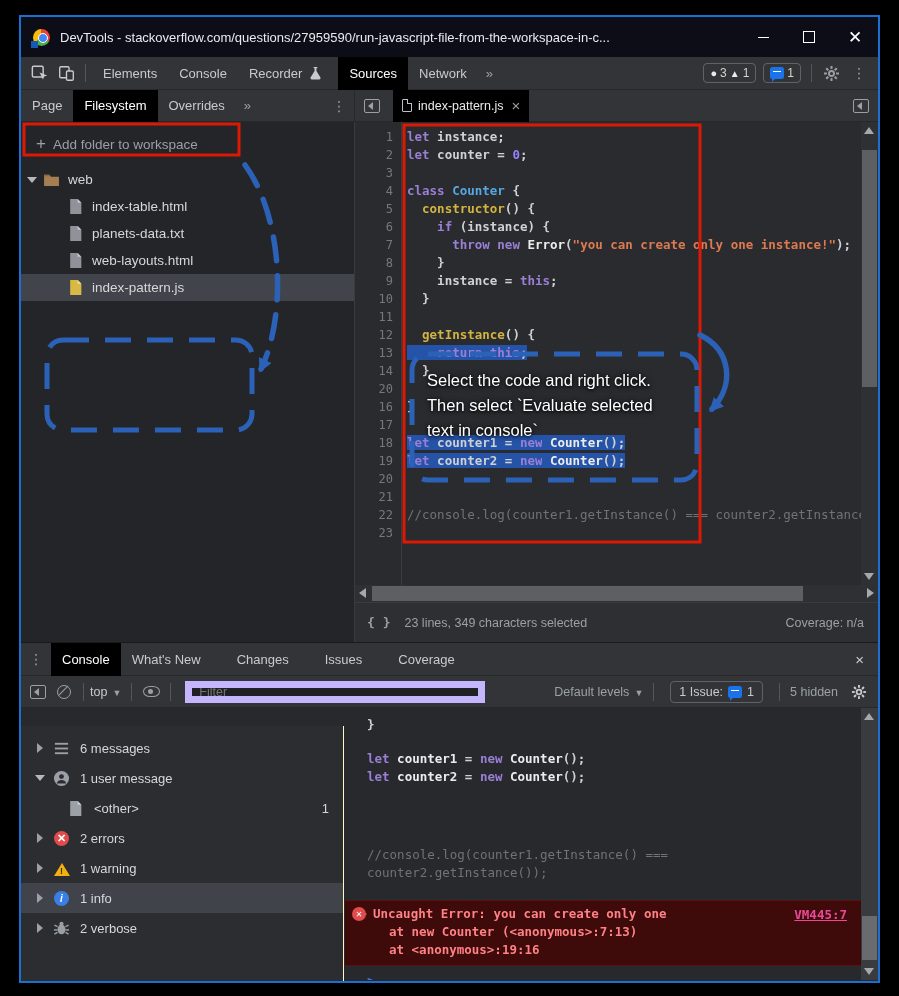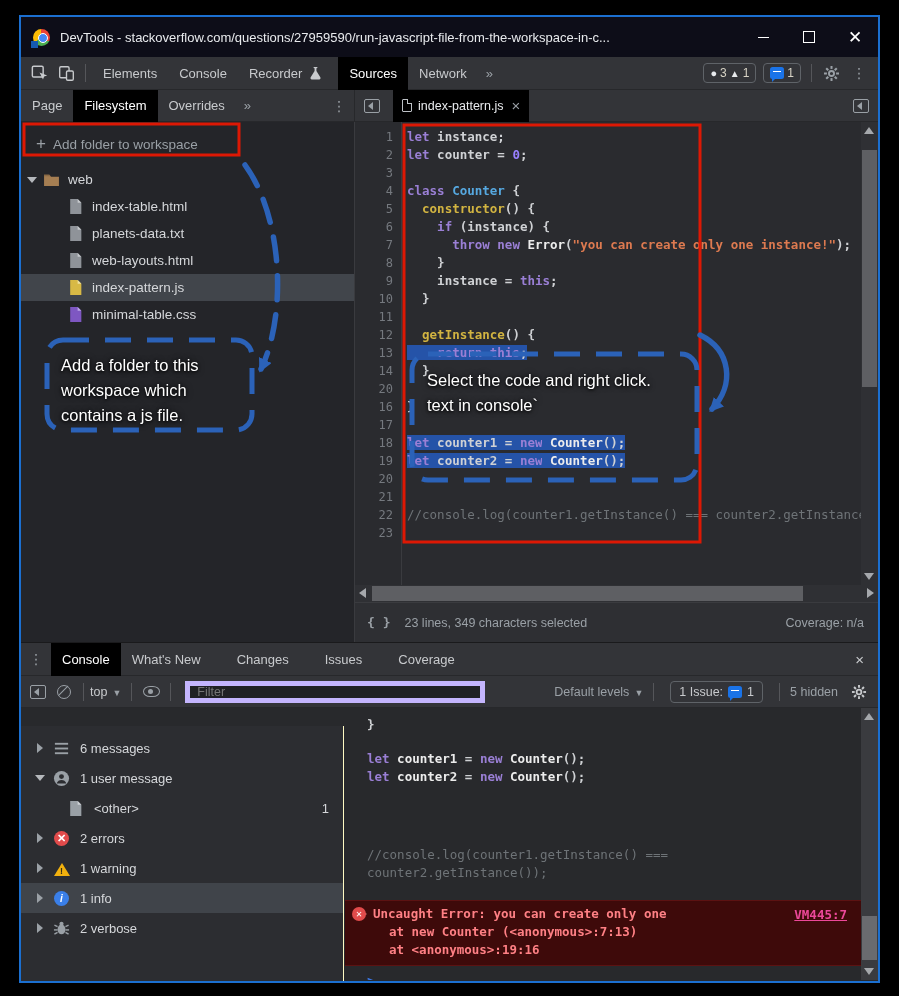--- a/index.html
+++ b/index.html
@@ -95,21 +95,21 @@
   .statusbar { position:absolute; left:0; top:480px; width:100%; height:40px; background:#2e2f33;
     border-top:1px solid #3a3b3f; display:flex; align-items:center; color:#9aa0a6; font-size:12.5px; }
   .curly { font:bold 13px "DejaVu Sans Mono", monospace; color:#9aa0a6; margin:0 14px 0 12px; }
 
   
   .console { position:absolute; left:0; top:625px; width:100%; height:339px; background:#28292c; border-top:1px solid #1a1a1c; }
   .c-tabs { height:33px; background:#333438; border-bottom:1px solid #27282b; display:flex; align-items:center;
     color:#c8cacd; font-size:13px; }
   .c-filter { height:32px; background:#333438; border-bottom:1px solid #27282b; display:flex; align-items:center;
     color:#9aa0a6; font-size:12.5px; }
-  .filter-input { width:300px; height:22px; background:#202124; border:5px solid #c4b5fd; color:#ec4899;
+  .filter-input { width:300px; height:22px; background:#202124; border:7px solid #c4b5fd; color:#ec4899;
     font-size:12.5px; padding:0 7px; margin:0 8px; }
   .issue-btn { display:flex; align-items:center; gap:5px; border:1px solid #5f6368; border-radius:4px;
     height:22px; padding:0 8px; color:#c8cacd; margin:0 10px; }
   .slash-ico { width:14px; height:14px; border:1.7px solid #9aa0a6; border-radius:50%; position:relative; }
   .slash-ico::after { content:""; position:absolute; left:-1px; top:4.6px; width:13px;
     border-top:1.7px solid #9aa0a6; transform:rotate(-45deg); }
   .eye-ico { width:17px; height:11px; border:1.6px solid #9aa0a6; border-radius:50%/60%; position:relative; }
   .eye-ico::after { content:""; position:absolute; left:4px; top:1.5px; width:5px; height:5px;
     border-radius:50%; background:#9aa0a6; }
   .c-body { position:relative; height:272px; }
@@ -291,30 +291,20 @@
         <div class="tree-row child selected">
           <span class="tw"></span>
           <span class="fico">
             <svg viewBox="0 0 16 16">
               <path d="M3 1h7l3.5 3.5V15H3z" fill="#d8b945"></path>
               <path d="M10 1l3.5 3.5H10z" fill="#efe0a0"></path>
             </svg>
           </span>
           <span>index-pattern.js</span>
         </div>
-        <div class="tree-row child">
-          <span class="tw"></span>
-          <span class="fico">
-            <svg viewBox="0 0 16 16">
-              <path d="M3 1h7l3.5 3.5V15H3z" fill="#7e57c2"></path>
-              <path d="M10 1l3.5 3.5H10z" fill="#bCA6e8"></path>
-            </svg>
-          </span>
-          <span>minimal-table.css</span>
-        </div>
       </div>
   </div>
 
   <div class="editor">
     <div class="code-scroll">
       <div class="gutter" id="gutter">
           <div>1</div>
           <div>2</div>
           <div>3</div>
           <div>4</div>
@@ -534,23 +524,19 @@
         <path d="M0 0 L14 7 L0 14 z" fill="#2b62b8"></path>
       </marker>
     </defs>
     <rect x="3" y="107" width="215" height="31" fill="none" stroke="#dd1804" stroke-width="3"></rect>
     <rect x="383" y="108" width="296" height="417" fill="none" stroke="#dd1804" stroke-width="3"></rect>
     <rect x="26" y="323" width="205" height="90" rx="16" fill="none" stroke="#2b62b8" stroke-width="5" stroke-dasharray="26 16"></rect>
     <rect x="391" y="337" width="285" height="126" rx="16" fill="none" stroke="#2b62b8" stroke-width="5" stroke-dasharray="26 16"></rect>
     <path d="M 224 148 C 262 200, 266 298, 240 352" fill="none" stroke="#2b62b8" stroke-width="5.5" stroke-dasharray="24 15" stroke-linecap="round" marker-end="url(#ah)"></path>
     <path d="M 679 318 C 710 333, 714 368, 691 392" fill="none" stroke="#2b62b8" stroke-width="5.5" stroke-linecap="round" marker-end="url(#ah)"></path>
   </svg>
-  <div class="note" style="left:40px;top:336px">
-    <div>Add a folder to this</div>
-    <div>workspace which</div>
-    <div>contains a js file.</div>
-  </div>
   <div class="note" style="left:406px;top:351px">
     <div>Select the code and right click.</div>
+    <div>Then select `Evaluate selected</div>
     <div>text in console`</div>
   </div>
 
 </div>
 
 </body></html>

